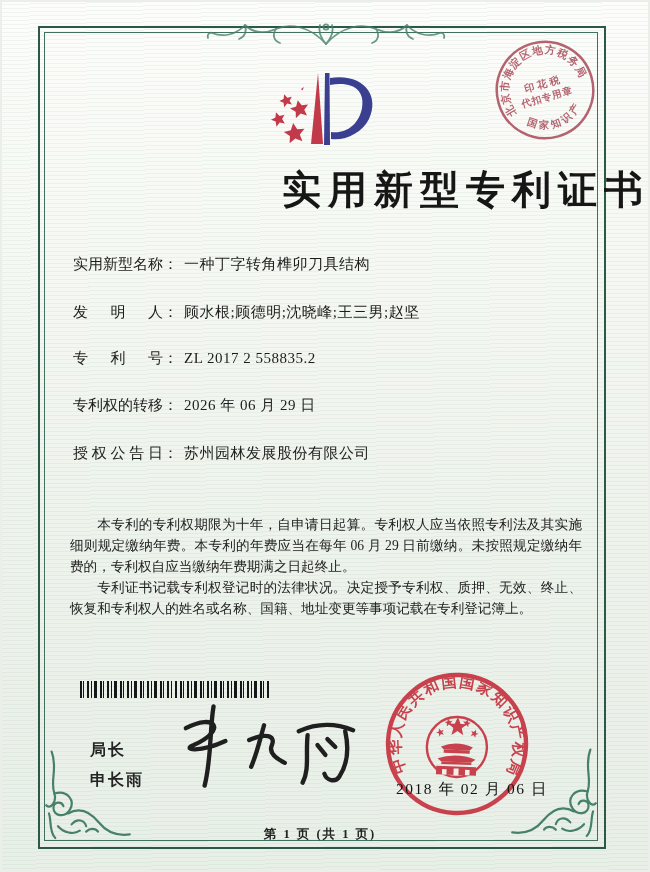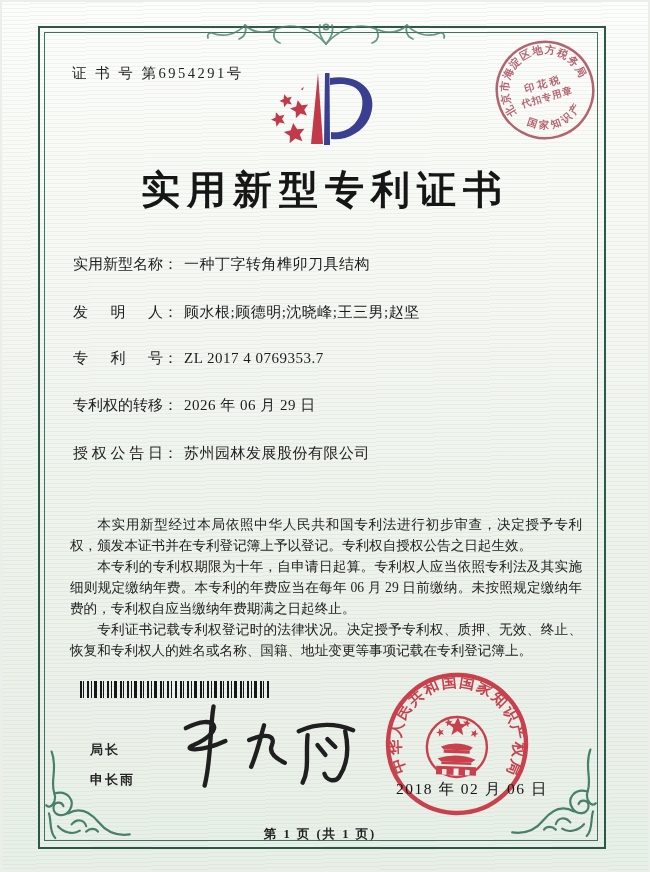--- a/index.html
+++ b/index.html
@@ -11,39 +11,39 @@
       linear-gradient(180deg,#fdfdfb 0%,#f7f9f4 25%,#eef3ec 60%,#e8efe7 100%);
     box-shadow:inset 0 0 0 2px #eceeea;
   }
   .frame-outer{position:absolute;left:38px;top:26px;width:564px;height:819px;
     border:2px solid #2c5849;pointer-events:none;}
   .frame-inner{position:absolute;left:44px;top:32px;width:552px;height:807px;
     border:1px solid #417060;pointer-events:none;}
   .cert-no{position:absolute;left:72px;top:64px;font-size:14.5px;letter-spacing:2.5px;color:#222;}
   .logo{position:absolute;left:266px;top:40px;width:118px;height:120px;}
   .tax-stamp{position:absolute;left:491px;top:36px;width:108px;height:108px;opacity:.85;}
-  .title{position:absolute;left:0;top:163px;width:100%;text-align:center;margin:0;
+  .title{position:absolute;left:0;top:163px;width:100%;text-align:right;margin:0;
     font-size:39px;font-weight:700;letter-spacing:7px;color:#161616;}
   .frow{position:absolute;left:73px;font-size:15px;white-space:nowrap;}
   .flabel{display:inline-block;width:90px;text-align:justify;text-align-last:justify;vertical-align:baseline;}
   .fsep{margin-right:6px;}
   .fvalue{letter-spacing:.5px;}
   .row0{top:255px}.row1{top:303px}.row2{top:349px}.row3{top:396px}.row4{top:444px}.row5{top:491px}
   .body-text{position:absolute;left:70px;top:514px;width:512px;font-size:13.6px;line-height:21px;
     text-align:justify;color:#222;}
   .body-text p{margin:0;text-indent:2em;}
   .barcode{position:absolute;left:80px;top:681px;width:190px;height:17px;
     background:repeating-linear-gradient(90deg,
       #15181a 0 2px,transparent 2px 3px,
       #15181a 3px 4px,transparent 4px 7px,
       #15181a 7px 9px,transparent 9px 11px,
       #15181a 11px 12px,transparent 12px 14.5px,
       #15181a 14.5px 17.5px,transparent 17.5px 20px);}
   .signer{position:absolute;left:90px;top:735px;font-family:"Liberation Sans","DejaVu Sans",sans-serif;
-    font-weight:600;font-size:13px;color:#242424;line-height:30px;letter-spacing:2px;}
+    font-weight:600;font-size:16px;color:#242424;line-height:30px;letter-spacing:2px;}
   .signature{position:absolute;left:168px;top:700px;width:198px;height:95px;}
   .seal{position:absolute;left:381px;top:668px;width:152px;height:152px;transform:rotate(2deg);}
   .seal-date{position:absolute;left:396px;top:779px;font-size:15.5px;letter-spacing:1.5px;
     color:#141414;font-weight:500;white-space:nowrap;}
   .footer{position:absolute;left:38px;top:826px;width:564px;text-align:center;
     font-size:12.5px;letter-spacing:2px;color:#222;font-weight:bold;}
   .flourish{position:absolute;width:96px;height:100px;}
   .flourish.bl{left:40px;top:748px;}
   .flourish.br{left:506px;top:746px;transform:scaleX(-1);}
   .top-ornament{position:absolute;left:206px;top:17px;width:240px;height:34px;}
@@ -63,21 +63,20 @@
       <path d="M120,27 C114,20 112,14 114,8"></path>
       <path d="M120,27 C126,20 128,14 126,8"></path>
       <path d="M70,12 C66,18 68,24 74,26"></path>
       <path d="M170,12 C174,18 172,24 166,26"></path>
       <circle cx="120" cy="10" r="2.6"></circle>
       <path d="M39,8 C41,14 39,20 33,22"></path>
       <path d="M201,8 C199,14 201,20 207,22"></path>
     </g>
   </svg>
 
-  <div class="cert-no">证 书 号 第6954291号</div>
 
   <svg class="logo" viewBox="0 0 118 120">
     <g fill="#c23a49">
       <path d="M35,49 l3,-2 -1.6,3.4 z"></path>
       <path d="M20,54 l2.0,4.2 4.6,.4 -3.4,3.1 1,4.5 -4.2,-2.4 -4,2.6 .9,-4.6 -3.5,-3 4.6,-.5 z" transform="rotate(-18 20 60)"></path>
       <path d="M33,60 l2.8,5.8 6.4,.6 -4.8,4.3 1.4,6.3 -5.8,-3.3 -5.6,3.6 1.2,-6.4 -4.9,-4.2 6.4,-.7 z" transform="rotate(-12 33 66)"></path>
       <path d="M12,72 l2.2,4.6 5,.5 -3.7,3.3 1.1,5 -4.6,-2.6 -4.4,2.8 1,-5.1 -3.8,-3.2 5,-.6 z" transform="rotate(-20 12 78)"></path>
       <path d="M28,83 l3.2,6.6 7.2,.7 -5.4,4.9 1.6,7.1 -6.6,-3.7 -6.3,4 1.3,-7.2 -5.5,-4.8 7.2,-.8 z" transform="rotate(-8 28 89)"></path>
       <path d="M52,33 L57,104 L45,104 Z"></path>
     </g>
@@ -107,31 +106,30 @@
 
   <h1 class="title">实用新型专利证书</h1>
 
   <div class="frow row0">
     <span class="flabel">实用新型名称</span><span class="fsep">：</span><span class="fvalue">一种丁字转角榫卯刀具结构</span>
   </div>
   <div class="frow row1">
     <span class="flabel">发明人</span><span class="fsep">：</span><span class="fvalue">顾水根;顾德明;沈晓峰;王三男;赵坚</span>
   </div>
   <div class="frow row2">
-    <span class="flabel">专利号</span><span class="fsep">：</span><span class="fvalue">ZL 2017 4 0769353.7</span>
+    <span class="flabel">专利号</span><span class="fsep">：</span><span class="fvalue">ZL 2017 2 558835.2</span>
   </div>
   <div class="frow row3">
     <span class="flabel">专利权的转移</span><span class="fsep">：</span><span class="fvalue">2026 年 06 月 29 日</span>
   </div>
   <div class="frow row4">
     <span class="flabel">授权公告日</span><span class="fsep">：</span><span class="fvalue">苏州园林发展股份有限公司</span>
   </div>
 
   <div class="body-text">
-    <p>本实用新型经过本局依照中华人民共和国专利法进行初步审查，决定授予专利权，颁发本证书并在专利登记簿上予以登记。专利权自授权公告之日起生效。</p>
     <p>本专利的专利权期限为十年，自申请日起算。专利权人应当依照专利法及其实施细则规定缴纳年费。本专利的年费应当在每年 06 月 29 日前缴纳。未按照规定缴纳年费的，专利权自应当缴纳年费期满之日起终止。</p>
     <p>专利证书记载专利权登记时的法律状况。决定授予专利权、质押、无效、终止、恢复和专利权人的姓名或名称、国籍、地址变更等事项记载在专利登记簿上。</p>
   </div>
 
   <div class="barcode"></div>
 
   <div class="signer">
     <div>局长</div>
     <div>申长雨</div>
   </div>

